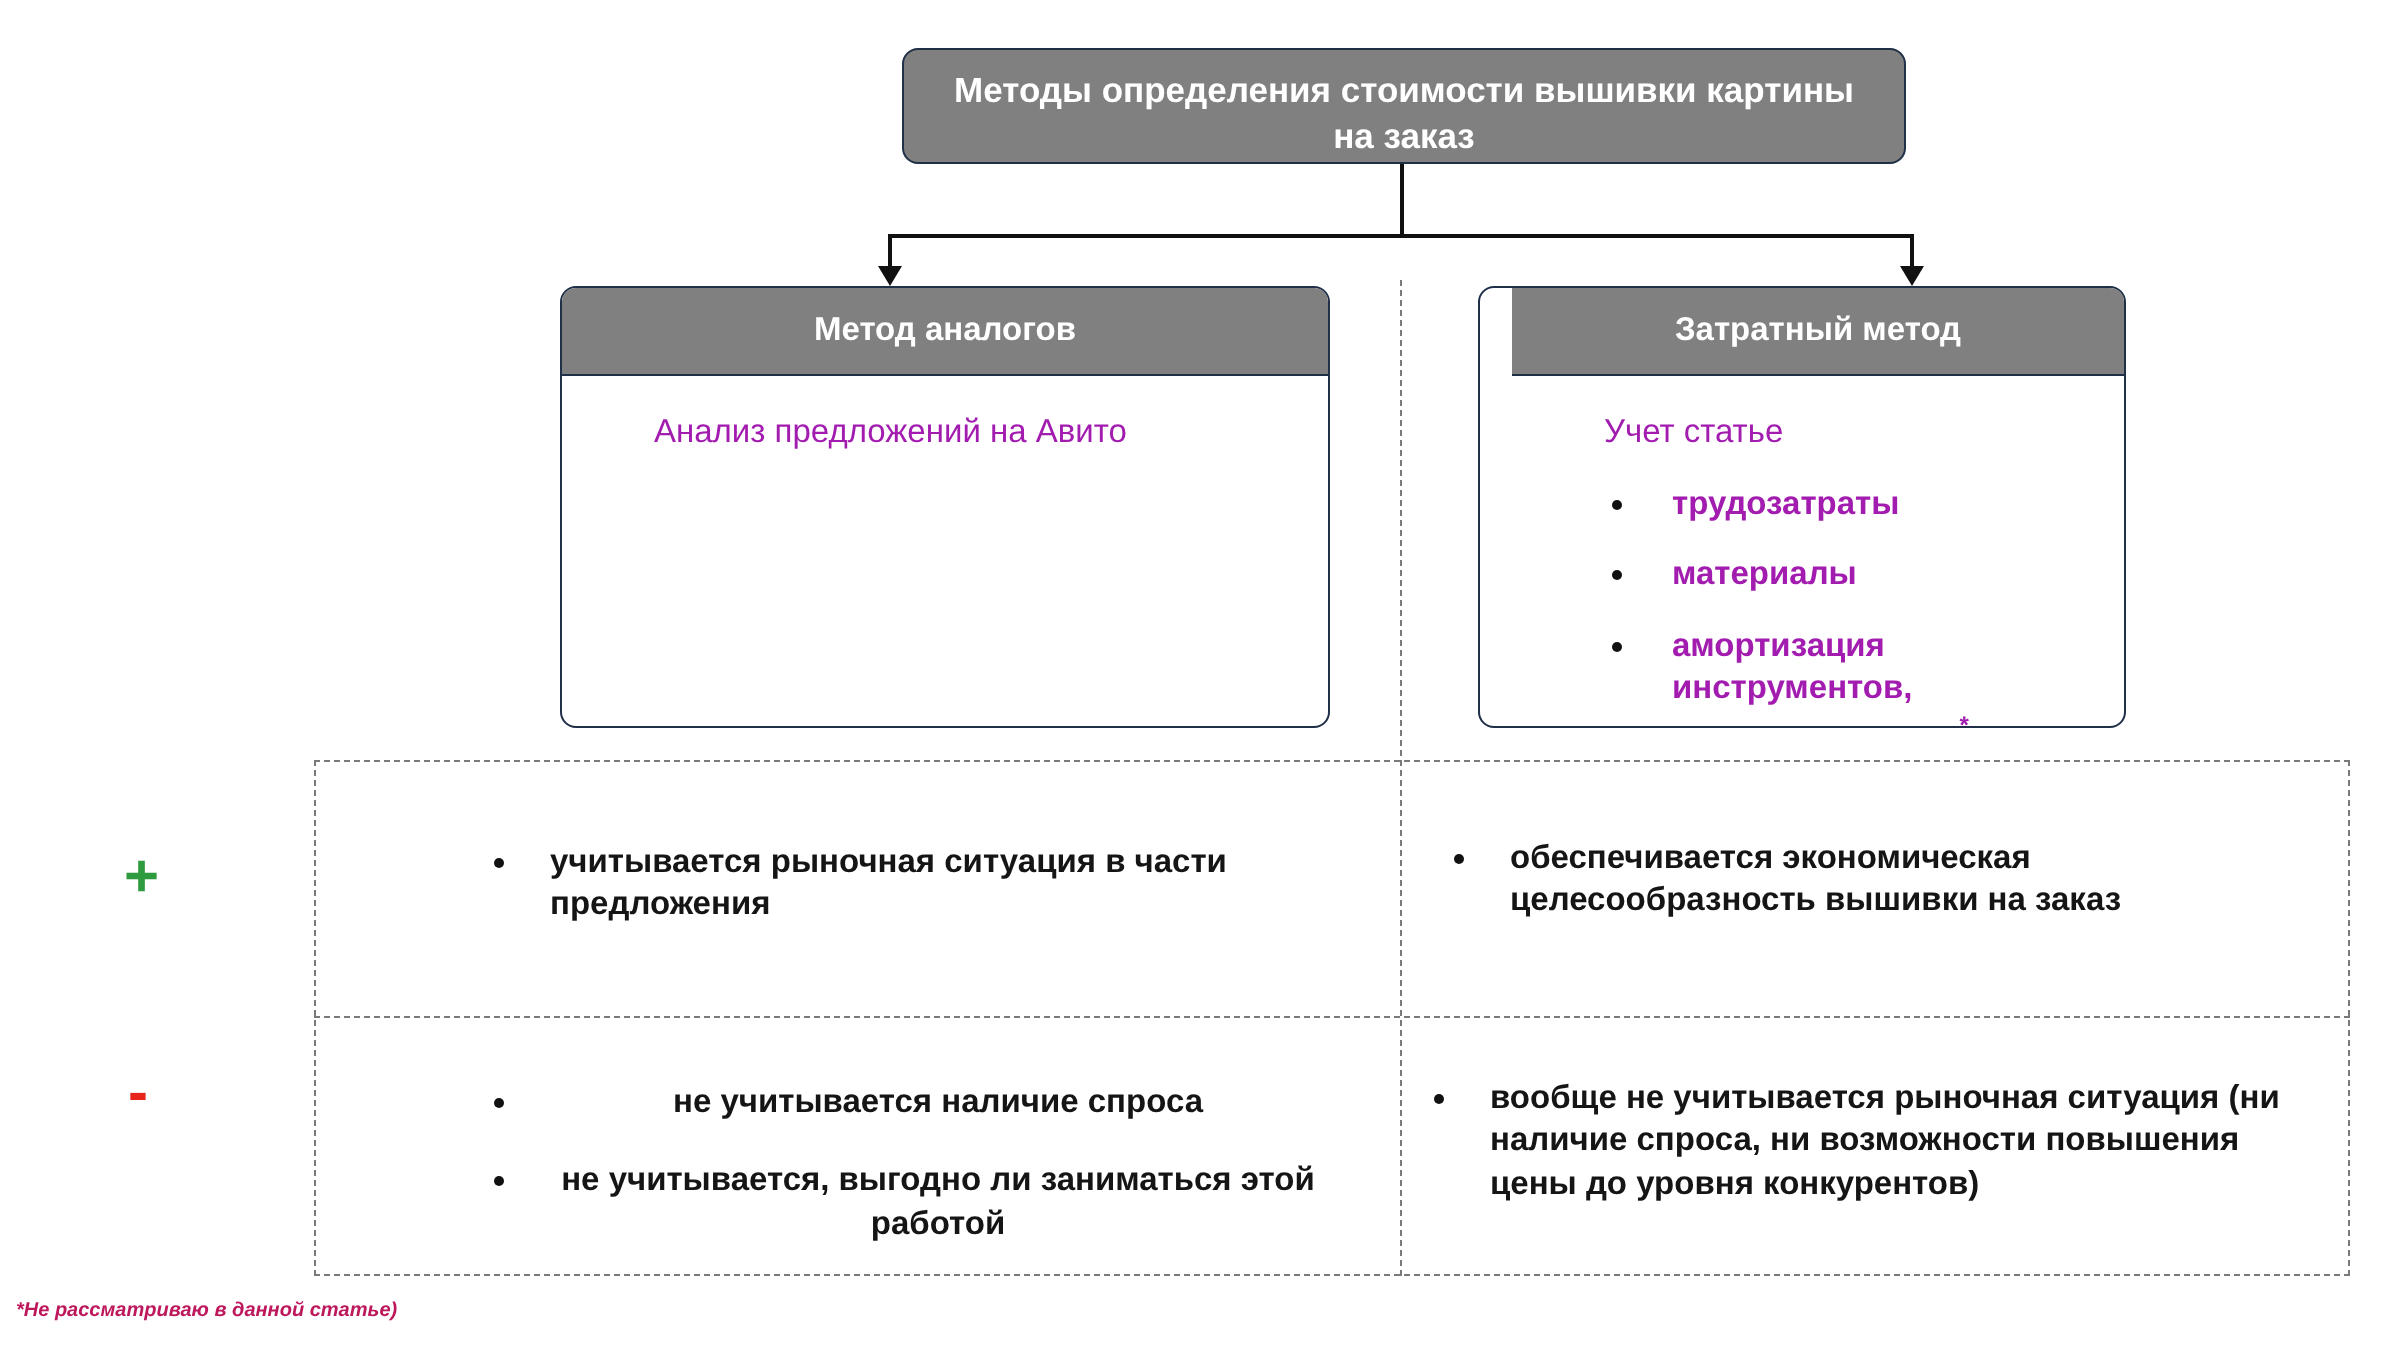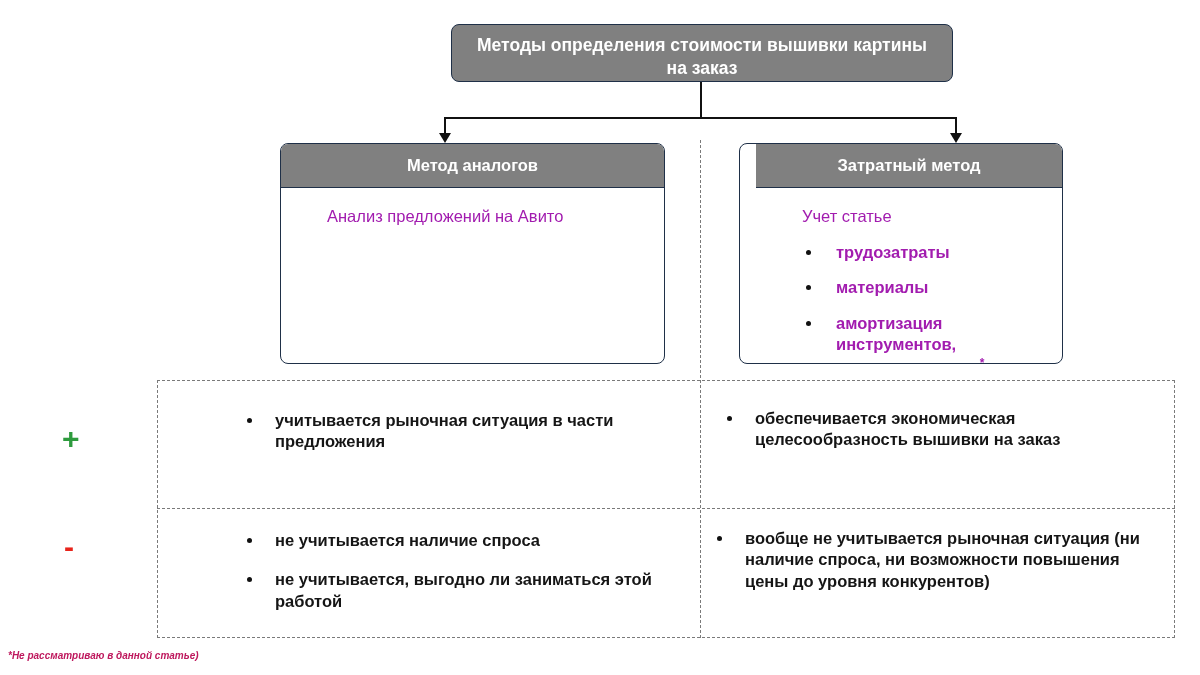--- a/index.html
+++ b/index.html
@@ -169,24 +169,24 @@
   }
   .cell {
     position: absolute;
     box-sizing: border-box;
     color: #151515;
     font-size: 16.5px;
     line-height: 1.33;
   }
   .cell.r1c1 { left: 86px;  top: 30px;  width: 420px; }
   .cell.r1c2 { left: 566px; top: 28px;  width: 430px; }
-  .cell.r2c1 { left: 86px;  top: 150px; width: 420px; }
+  .cell.r2c1 { left: 86px;  top: 150px; width: 420px; text-align: center; }
   .cell.r2c2 { left: 556px; top: 148px; width: 430px; }
   .cell .bullet-list li {
-    margin-top: 0;
+    margin-top: 11px;
     margin-bottom: 18px;
     padding-left: 32px;
   }
   .cell .bullet-list li:last-child { margin-bottom: 0; }
 
   
   .sign {
     position: absolute;
     font-size: 30px;
     font-weight: bold;

